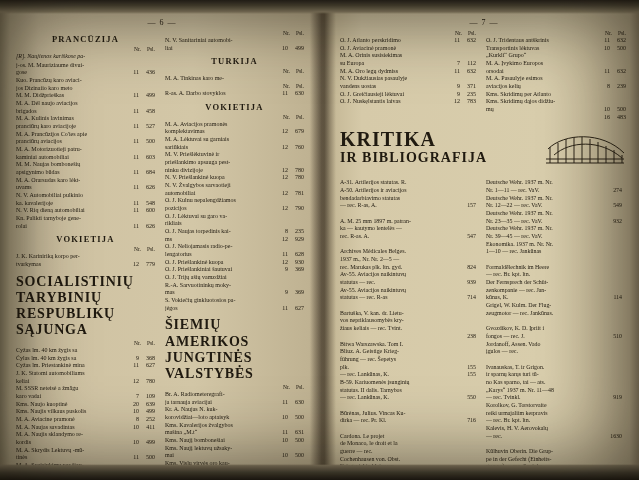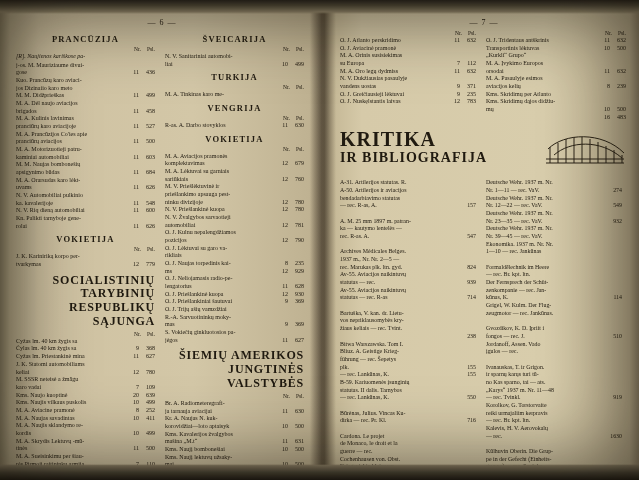--- a/index.html
+++ b/index.html
@@ -35,21 +35,21 @@
   .pR{left:340px;top:18px;width:288px;}
 
   .folio{text-align:center;font-size:8px;letter-spacing:1px;margin-bottom:3px;}
   .cols{display:flex;gap:10px;}
   .col{width:139px;}
   .colR1{width:136px;}
   .colR2{width:140px;}
 
   .head{text-align:center;font-size:8.5px;font-weight:bold;letter-spacing:1.2px;margin:4px 0 2px;}
   .head.sm{font-size:7.5px;}
-  .head2{text-align:right;font-size:12px;font-weight:bold;letter-spacing:.8px;line-height:1.15;margin:5px 0 2px;}
+  .head2{text-align:left;font-size:14px;font-weight:bold;letter-spacing:.8px;line-height:1.15;margin:5px 0 2px;}
   .note{font-size:6px;font-style:italic;line-height:1.25;margin-bottom:1px;}
   .colhead{display:flex;justify-content:flex-end;gap:6px;font-size:5.5px;margin-bottom:1px;}
   .entry{display:flex;font-size:6px;line-height:1.28;}
   .entry .t{flex:1;padding-right:2px;white-space:nowrap;overflow:hidden;}
   .entry .n{width:13px;text-align:right;}
   .entry .p{width:16px;text-align:right;}
 
   
   .banner{margin:8px 0 4px;position:relative;height:46px;}
   .banner .t1{font-size:20px;font-weight:bold;letter-spacing:1px;line-height:1;font-family:"Liberation Serif",serif;}
@@ -297,21 +297,20 @@
               <span class="n">7</span>
               <span class="p">110</span>
             </div>
             <div class="entry">
               <span class="t">SSSR 20 metų sukaktis</span>
               <span class="n">11</span>
               <span class="p">627</span>
             </div>
           </div>
         <div class="col" id="L2">
-            <div class="head">ŠVEICARIJA</div>
             <div class="colhead">
               <span>Nr.</span>
               <span>Psl.</span>
             </div>
             <div class="entry">
               <span class="t">N. V. Sanitariniai automobi-</span>
               <span class="n"></span>
               <span class="p"></span>
             </div>
             <div class="entry">
@@ -327,21 +326,20 @@
             <div class="entry">
               <span class="t">M. A. Tinkinas karo me-</span>
               <span class="n"></span>
               <span class="p"></span>
             </div>
             <div class="entry">
               <span class="t"></span>
               <span class="n"></span>
               <span class="p"></span>
             </div>
-            <div class="head">VENGRIJA</div>
             <div class="colhead">
               <span>Nr.</span>
               <span>Psl.</span>
             </div>
             <div class="entry">
               <span class="t">R-as. A. Darbo stovyklos</span>
               <span class="n">11</span>
               <span class="p">630</span>
             </div>
             <div class="head">VOKIETIJA</div>

